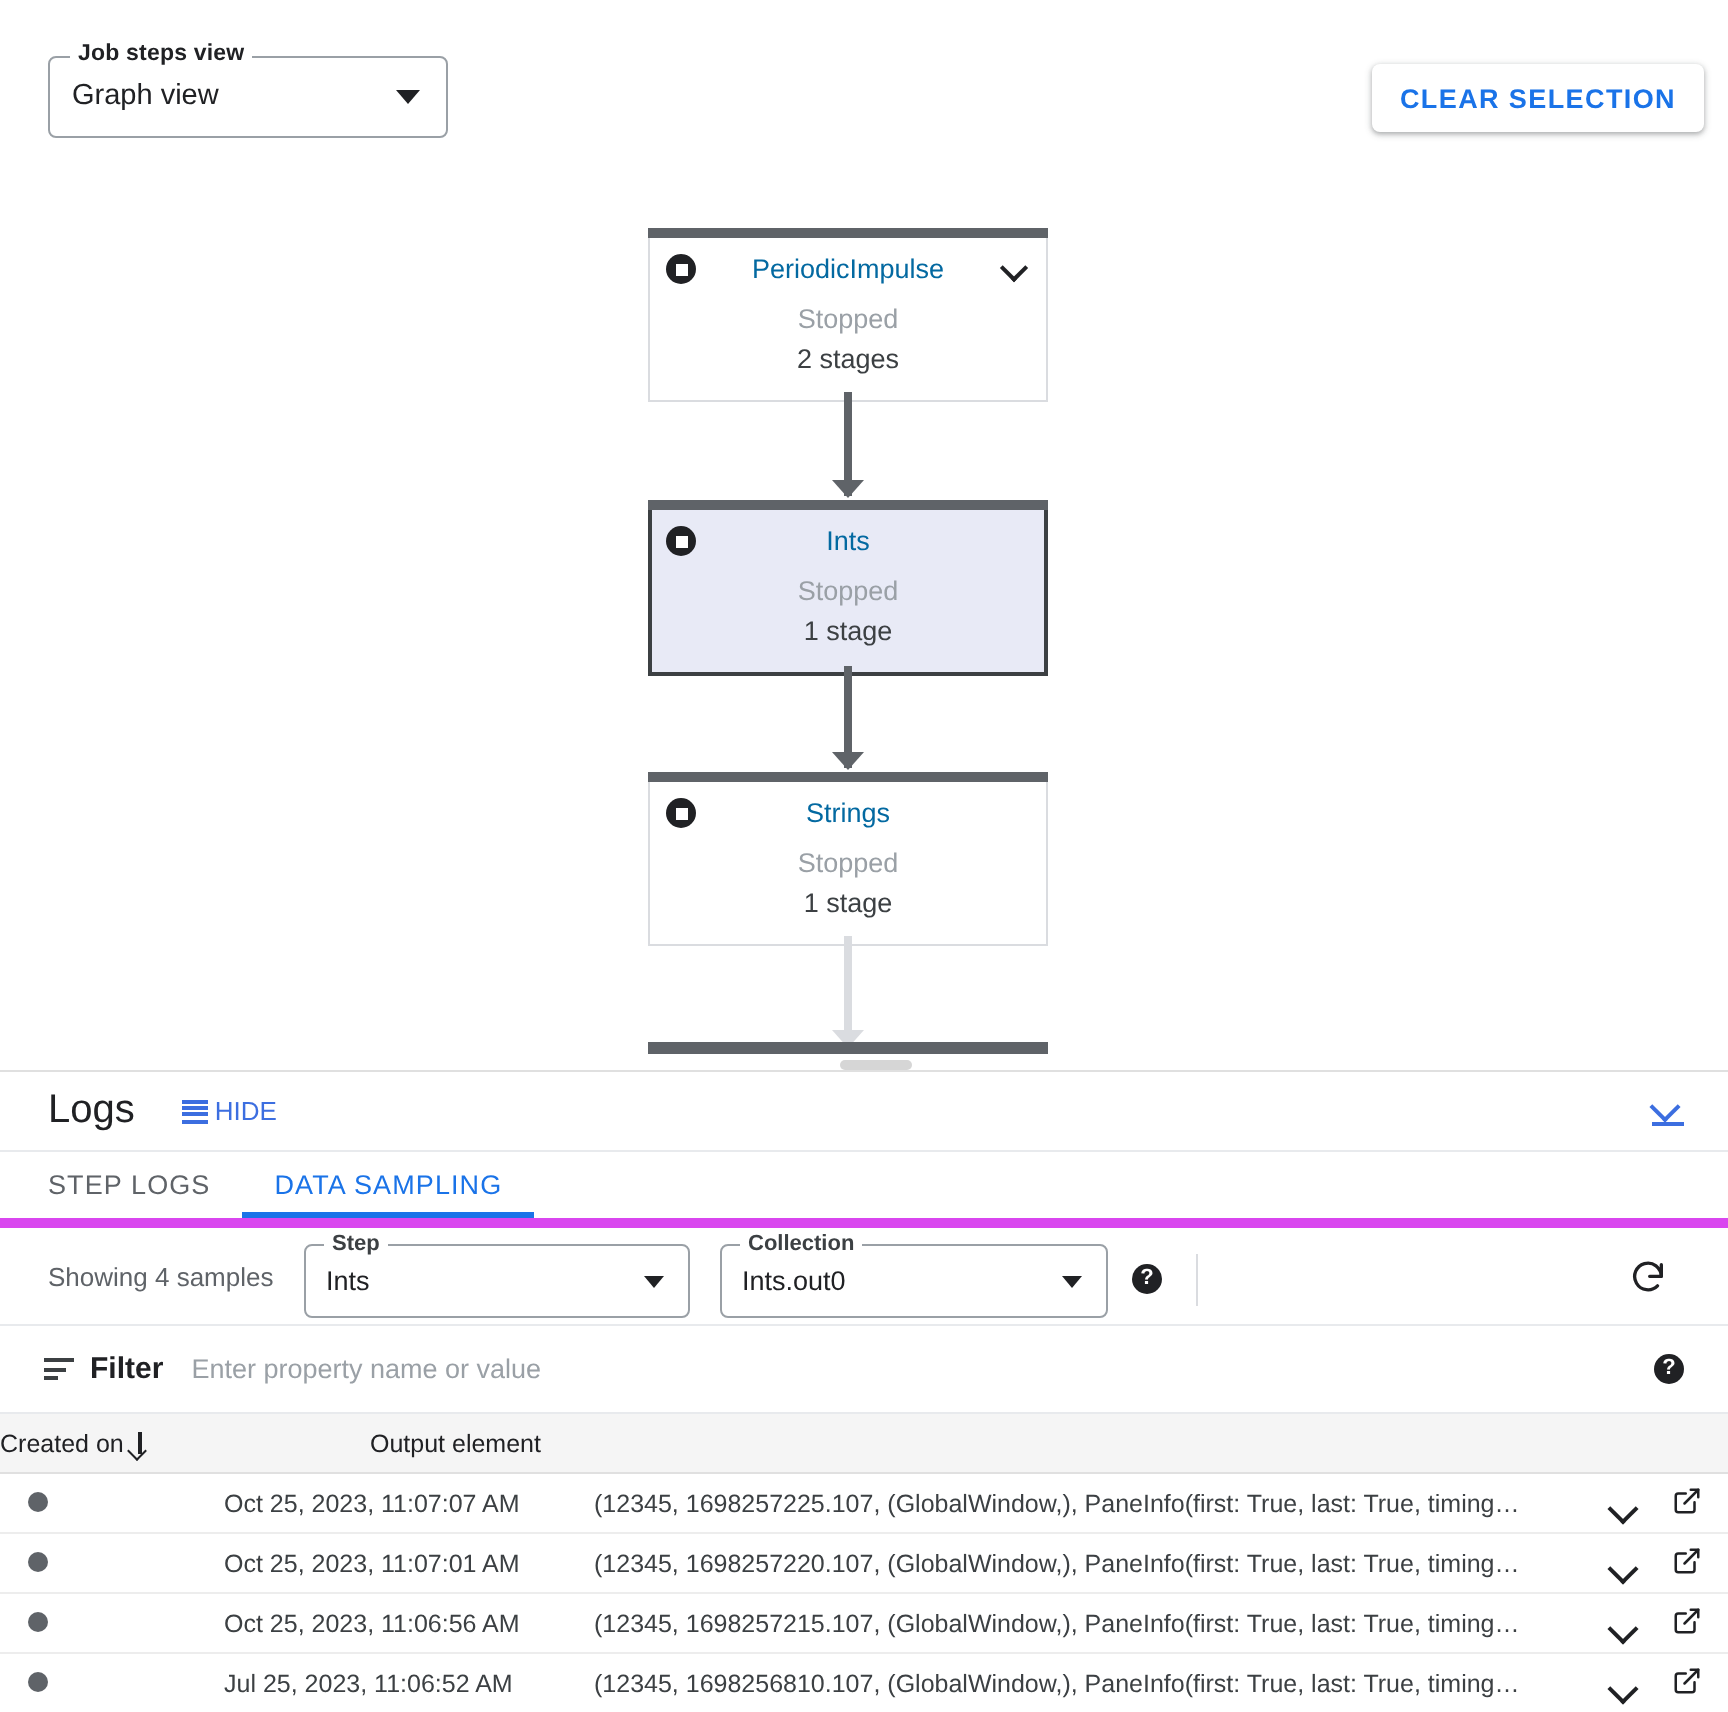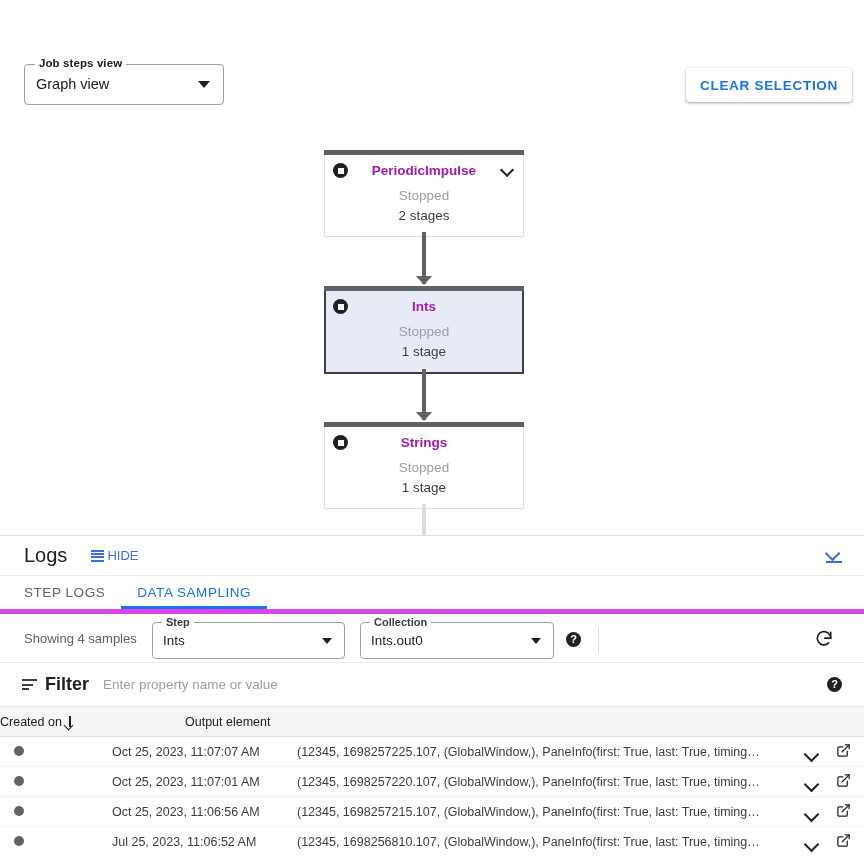--- a/index.html
+++ b/index.html
@@ -8,21 +8,21 @@
     background: #ffffff;
     font-family: "Liberation Sans", sans-serif;
     color: #202124;
     overflow: hidden;
   }
   .app { position: relative; width: 864px; height: 856px; }
 
   
   .graph-panel {
     position: absolute; left: 0; top: 0; width: 864px; height: 535px;
-    background: #fff; overflow: hidden; margin-top: 36px;
+    background: #fff; overflow: hidden;
   }
   .job-steps-view {
     position: absolute; left: 24px; top: 28px; width: 200px; height: 41px;
     border: 1px solid #9aa0a6; border-radius: 4px; background: #fff;
   }
   .job-steps-view .legend {
     position: absolute; left: 10px; top: -8px; background: #fff; padding: 0 4px;
     font-size: 11.5px; color: #202124; font-weight: bold; letter-spacing: .1px;
   }
   .job-steps-view .value {
@@ -47,21 +47,21 @@
 
   .node {
     position: absolute; width: 200px; background: #fff;
     border: 1px solid #dadce0; border-top: none;
     text-align: center;
   }
   .node .topbar { position: absolute; left: -1px; top: -5px; width: 200px; height: 5px; background: #5f6368; }
   .node.selected { background: #e8eaf6; border: 2px solid #3c4043; border-top: none; }
   .node.selected .topbar { left: -2px; top: -5px; width: 200px; background: #5f6368; }
   .node .title-row { position: relative; height: 31px; display: flex; align-items: center; justify-content: center; }
-  .node .title { font-size: 13.5px; font-weight: bold; color: #a21caf; }
+  .node .title { font-size: 13.5px; font-weight: normal; color: #0369a1; }
   .stop-icon {
     position: absolute; left: 8px; top: 8px; width: 15px; height: 15px;
     border-radius: 50%; background: #202124;
   }
   .stop-icon::after {
     content: ""; position: absolute; left: 4.5px; top: 4.5px;
     width: 6px; height: 6px; background: #fff;
   }
   .node.selected .stop-icon { left: 7px; }
   .node .chevron { position: absolute; right: 10px; top: 10px; width: 11px; height: 11px; }
@@ -155,21 +155,21 @@
   #collection-help { position: absolute; left: 566px; top: 18px; }
   .v-divider { position: absolute; left: 598px; top: 13px; width: 1px; height: 26px; background: #dadce0; }
   .refresh-btn { position: absolute; right: 30px; top: 15px; width: 20px; height: 20px; cursor: pointer; }
 
   .filter-bar { position: relative; height: 44px; border-bottom: 1px solid #e8eaed; display: flex; align-items: center; }
   .filter-icon { margin-left: 22px; width: 15px; height: 11px; position: relative; }
   .filter-icon i { position: absolute; left: 0; height: 2px; background: #3c4043; display: block; }
   .filter-icon i:nth-child(1) { top: 0; width: 15px; }
   .filter-icon i:nth-child(2) { top: 4.5px; width: 11px; }
   .filter-icon i:nth-child(3) { top: 9px; width: 7px; }
-  .filter-label { margin-left: 8px; font-size: 18px; font-weight: bold; color: #202124; }
+  .filter-label { margin-left: 8px; font-size: 15px; font-weight: bold; color: #202124; }
   .filter-input {
     margin-left: 14px; border: none; outline: none; flex: 1;
     font-size: 13.5px; color: #202124; font-family: "Liberation Sans", sans-serif; background: transparent;
   }
   .filter-input::placeholder { color: #9aa0a6; }
   #filter-help { margin-right: 22px; }
 
   .table { width: 864px; }
   .thead {
     display: flex; align-items: center; height: 30px;

